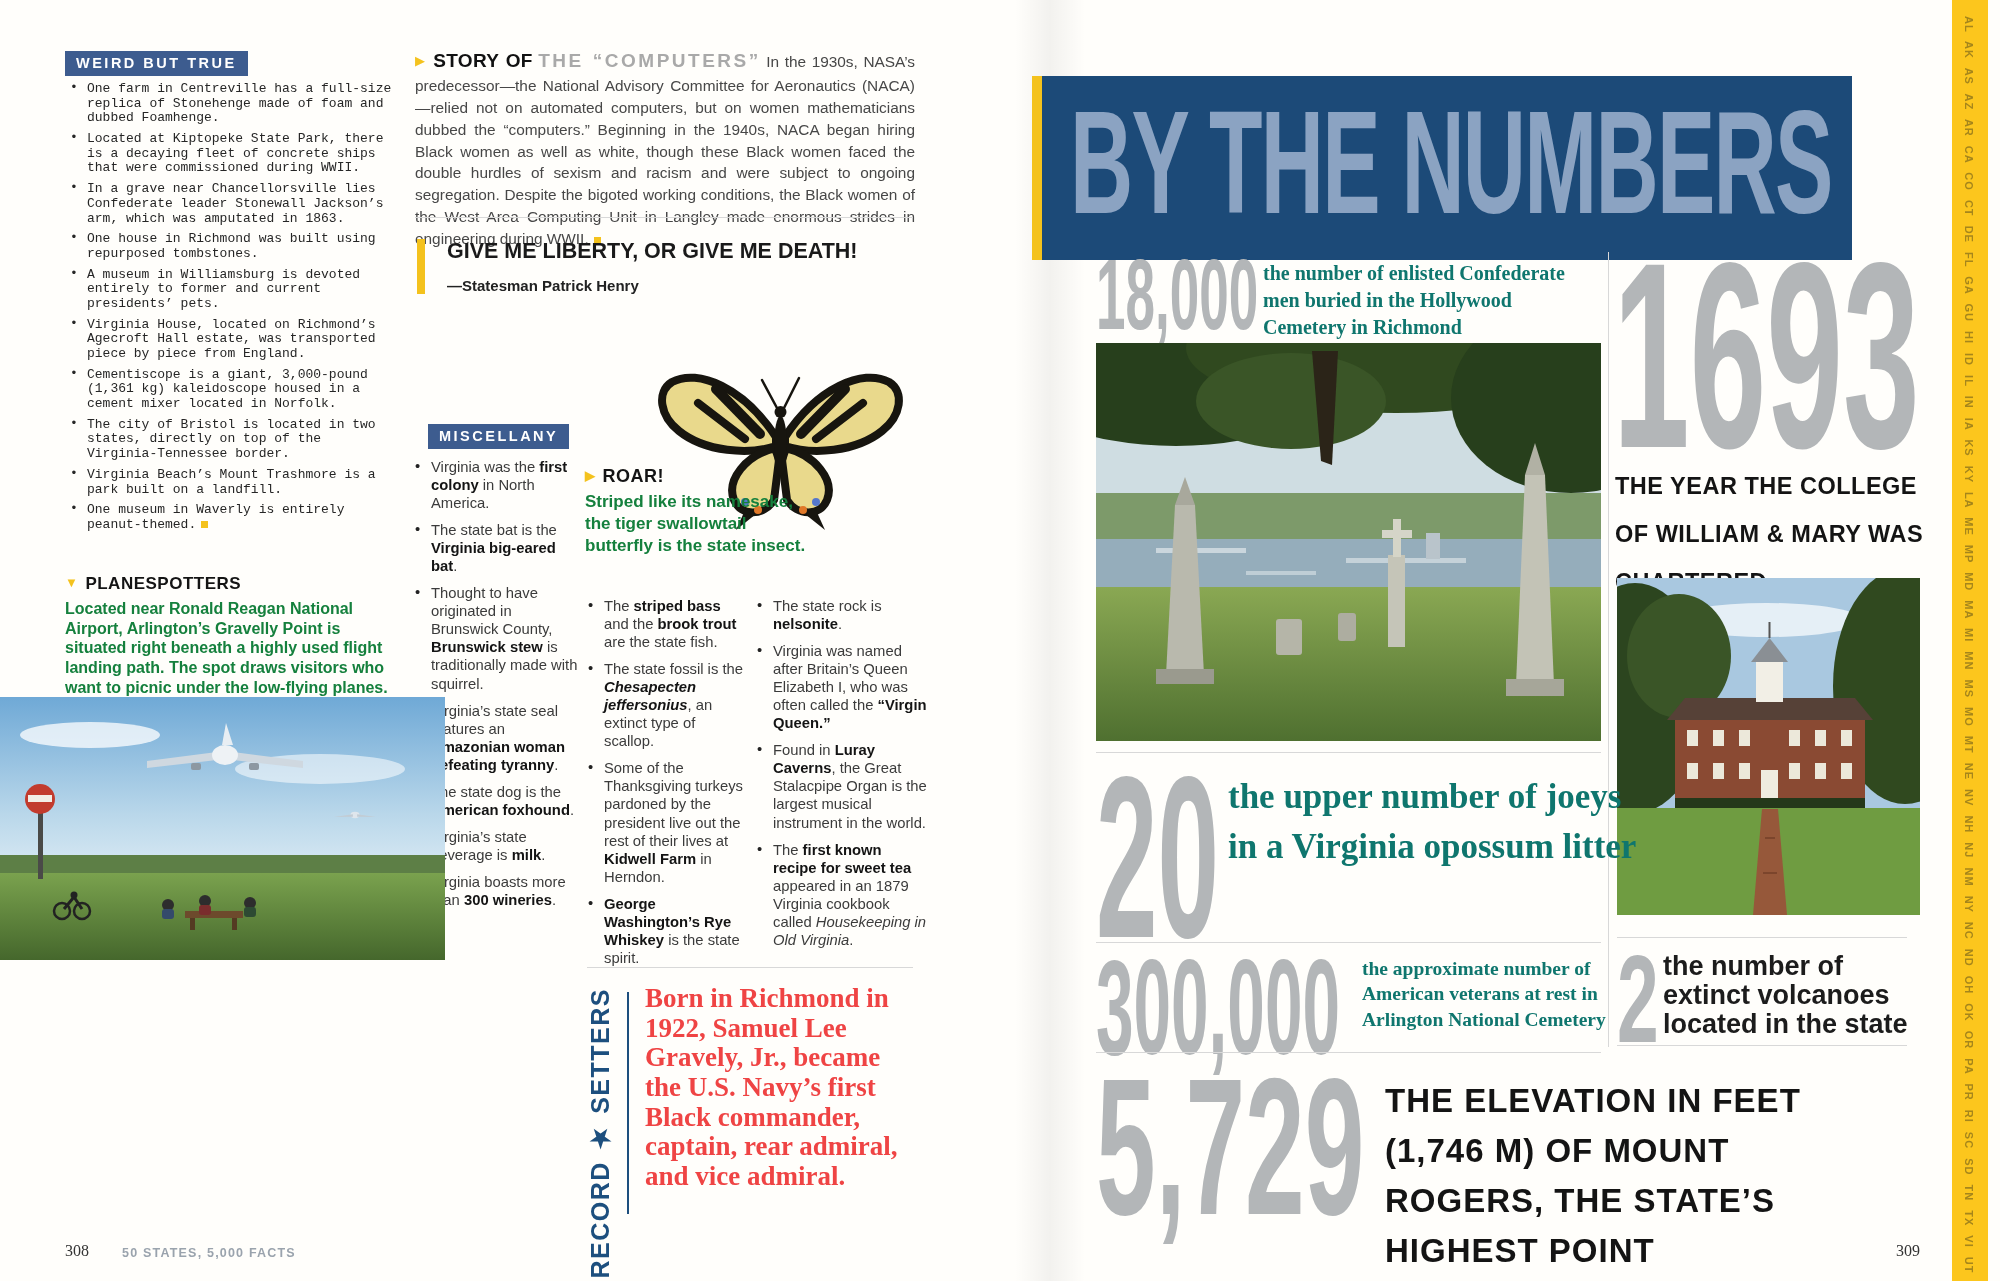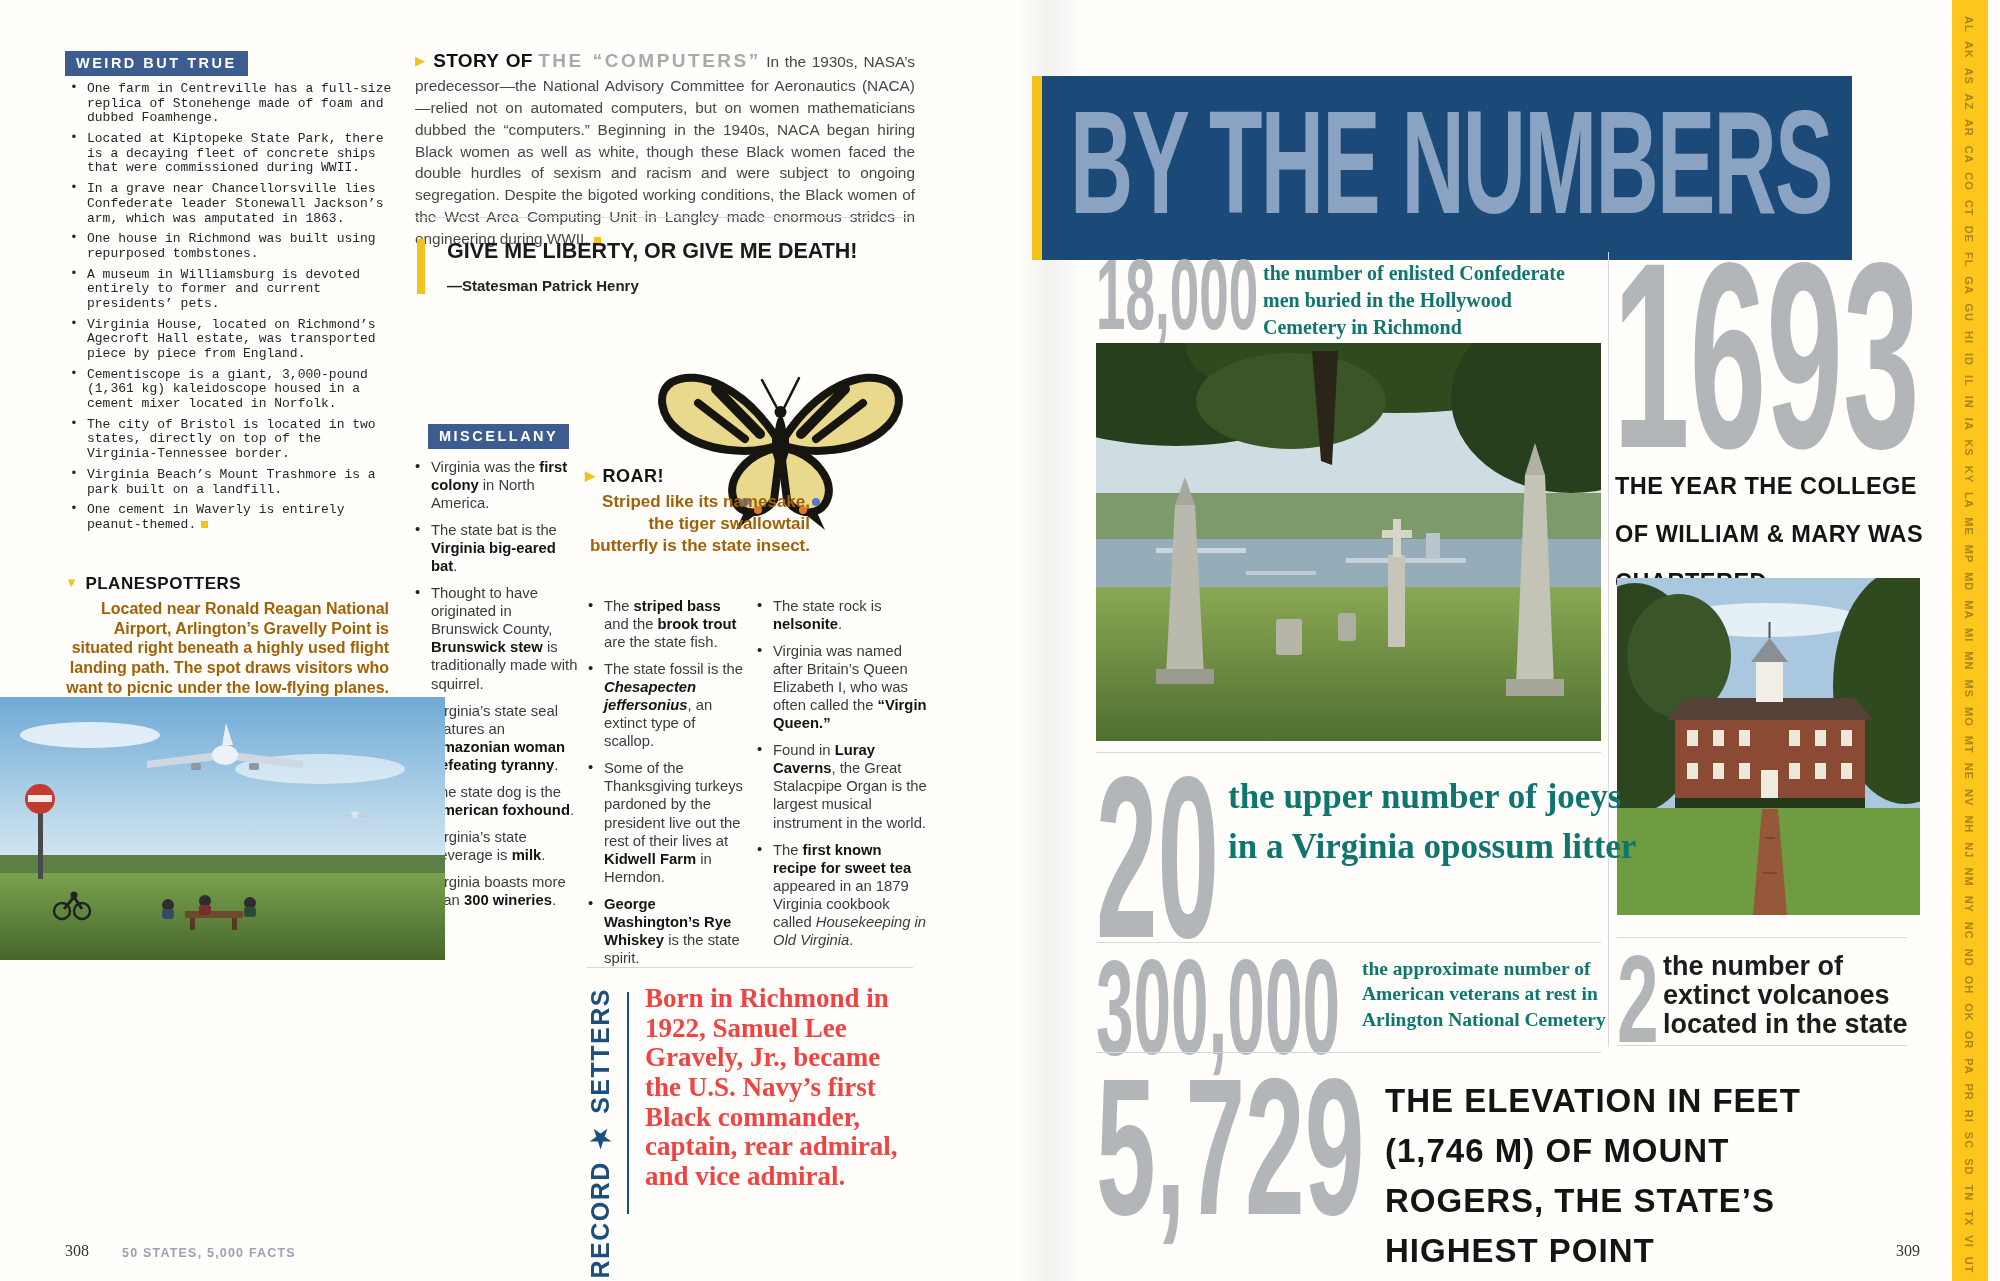--- a/index.html
+++ b/index.html
@@ -19,21 +19,21 @@
   .story-lbl1{font-weight:800;color:#111;font-size:19px;letter-spacing:0.3px;}
   .story-lbl2{color:#a9a9a9;font-size:19px;letter-spacing:2.5px;font-weight:bold;}
   .quote{border-left:8px solid #f4c21d;padding-left:22px;}
   .quote h2{font-size:21.5px;font-weight:800;color:#1a1a1a;}
   .quote-attr{margin-top:13px;font-weight:bold;font-size:15px;color:#222;}
   .dot-list{list-style:none;}
   .dot-list li{position:relative;padding-left:16px;font-size:14.8px;line-height:1.22;color:#3b3b3b;margin-bottom:9px;}
   .dot-list li::before{content:"•";position:absolute;left:0;top:-1px;color:#222;}
   .dot-list b{color:#141414;}
   .head-black{font-weight:800;color:#141414;font-size:18px;letter-spacing:0.5px;}
-  .gray-blurb{color:#a16207;font-weight:bold;text-align:right;}
+  .gray-blurb{color:#15803d;font-weight:bold;}
   .record-label{writing-mode:vertical-rl;transform:rotate(180deg);color:#1d4f7e;font-weight:800;font-size:25px;letter-spacing:1.5px;white-space:nowrap;}
   .record-rule{position:absolute;width:2px;background:#1d4f7e;}
   .record-text{font-family:"Liberation Serif",serif;font-weight:bold;color:#ef4444;font-size:27px;line-height:1.1;}
   
   .banner{background:#1c4a78;border-left:10px solid #f4c21d;}
   .banner-text{display:inline-block;color:#8ba3c2;font-weight:bold;font-size:146px;line-height:1;letter-spacing:-3px;white-space:nowrap;transform:scaleX(0.60);transform-origin:left top;}
   .cnum{display:inline-block;font-weight:bold;color:#b3b6b8;line-height:0.78;white-space:nowrap;transform-origin:left top;}
   .stat-serif{font-family:"Liberation Serif",serif;font-weight:bold;color:#0f766e;}
   .caps-sans{font-weight:800;color:#141414;}
   .photo{position:absolute;overflow:hidden;}
@@ -56,21 +56,21 @@
   <ul class="wbt-list abs" style="left:65px;top:82px;width:330px;">
     <li>One farm in Centreville has a full-size replica of Stonehenge made of foam and dubbed Foamhenge.</li>
     <li>Located at Kiptopeke State Park, there is a decaying fleet of concrete ships that were commissioned during WWII.</li>
     <li>In a grave near Chancellorsville lies Confederate leader Stonewall Jackson’s arm, which was amputated in 1863.</li>
     <li>One house in Richmond was built using repurposed tombstones.</li>
     <li>A museum in Williamsburg is devoted entirely to former and current presidents’ pets.</li>
     <li>Virginia House, located on Richmond’s Agecroft Hall estate, was transported piece by piece from England.</li>
     <li>Cementiscope is a giant, 3,000-pound (1,361 kg) kaleidoscope housed in a cement mixer located in Norfolk.</li>
     <li>The city of Bristol is located in two states, directly on top of the Virginia-Tennessee border.</li>
     <li>Virginia Beach’s Mount Trashmore is a park built on a landfill.</li>
-    <li class="endmark">One cement in Waverly is entirely peanut-themed.</li>
+    <li class="endmark">One museum in Waverly is entirely peanut-themed.</li>
   </ul>
 
   <div class="abs" style="left:415px;top:48px;width:500px;">
     <p class="story-p">
       <span class="tri">▶</span><span class="story-lbl1">STORY OF</span>
       <span class="story-lbl2">THE “COMPUTERS”</span>
       <span class="endmark-inline">In the 1930s, NASA’s predecessor—the National Advisory Committee for Aeronautics (NACA)—relied not on automated computers, but on women mathematicians dubbed the “computers.” Beginning in the 1940s, NACA began hiring Black women as well as white, though these Black women faced the double hurdles of sexism and racism and were subject to ongoing segregation. Despite the bigoted working conditions, the Black women of the West Area Computing Unit in Langley made enormous strides in engineering during WWII.</span>
     </p>
   </div>
 

